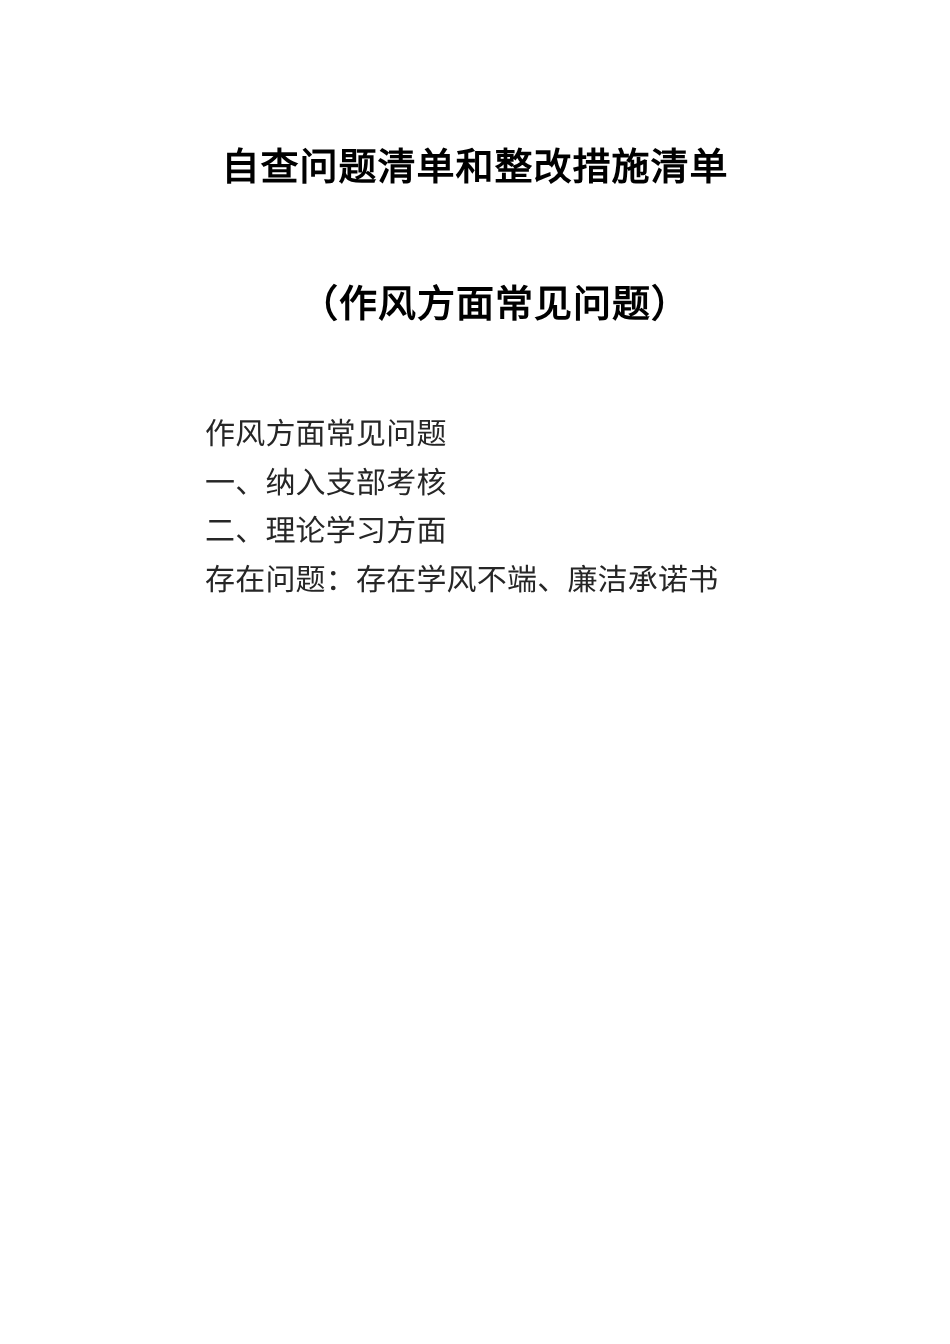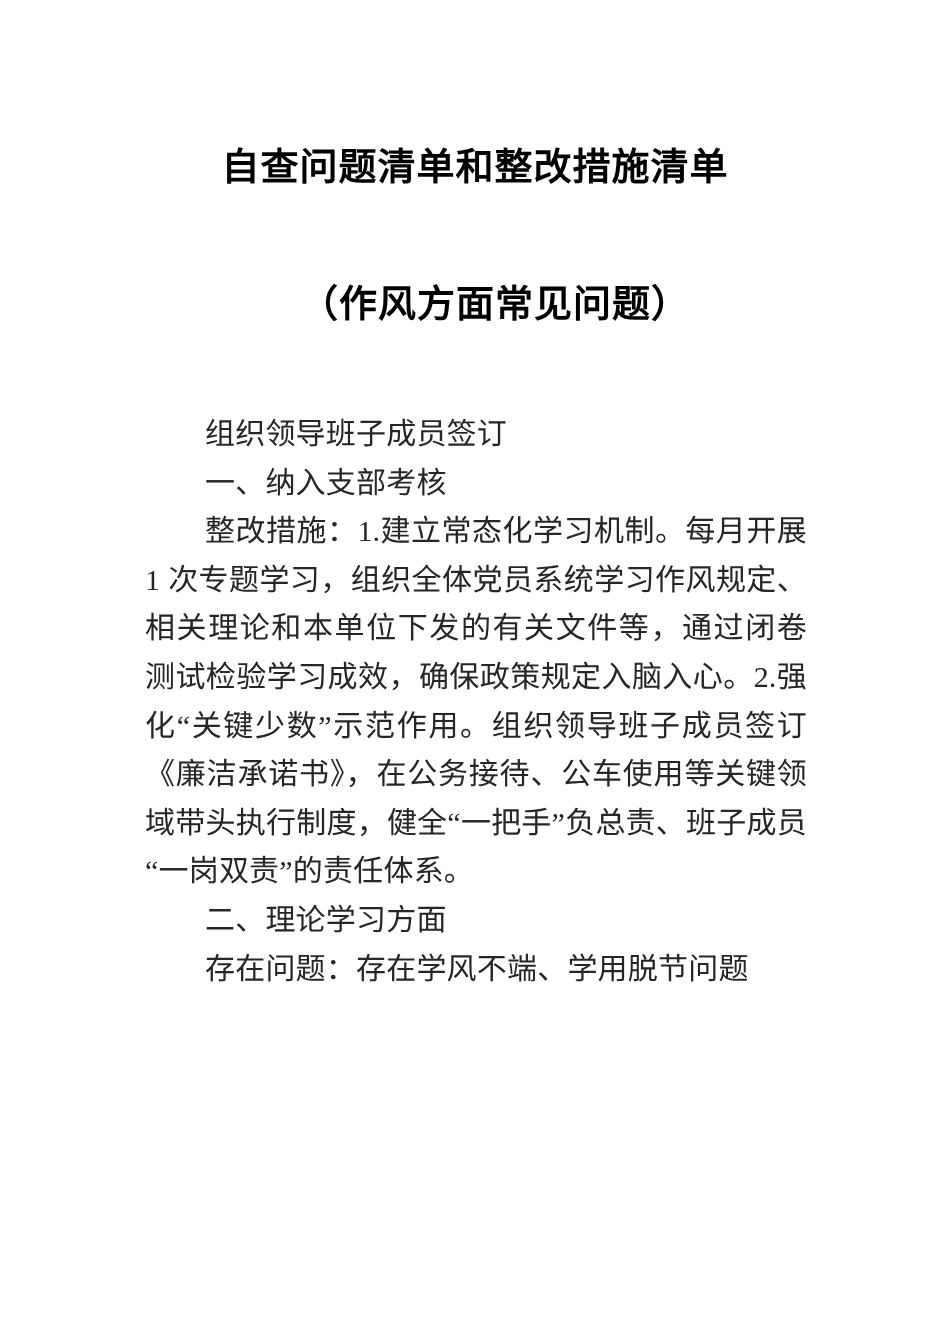--- a/index.html
+++ b/index.html
@@ -60,26 +60,25 @@
 </head>
 <body>
 
 <div class="page">
 
   <div class="doc-title main">自查问题清单和整改措施清单</div>
 
   <div class="doc-title sub">（作风方面常见问题）</div>
 
   <div class="body-block">
-    <p class="para heading">组织领导班子成员签订</p>
+    <p class="para heading">作风方面常见问题</p>
 
     <p class="para heading">一、纳入支部考核</p>
 
 
-    <p class="para">整改措施：1.建立常态化学习机制。每月开展 1 次专题学习，组织全体党员系统学习作风规定、相关理论和本单位下发的有关文件等，通过闭卷测试检验学习成效，确保政策规定入脑入心。2.强化“关键少数”示范作用。组织领导班子成员签订《廉洁承诺书》，在公务接待、公车使用等关键领域带头执行制度，健全“一把手”负总责、班子成员“一岗双责”的责任体系。</p>
 
     <p class="para heading">二、理论学习方面</p>
 
-    <p class="para">存在问题：存在学风不端、学用脱节问题</p>
+    <p class="para">存在问题：存在学风不端、廉洁承诺书</p>
 
   </div>
 
 </div>
 
 </body></html>

